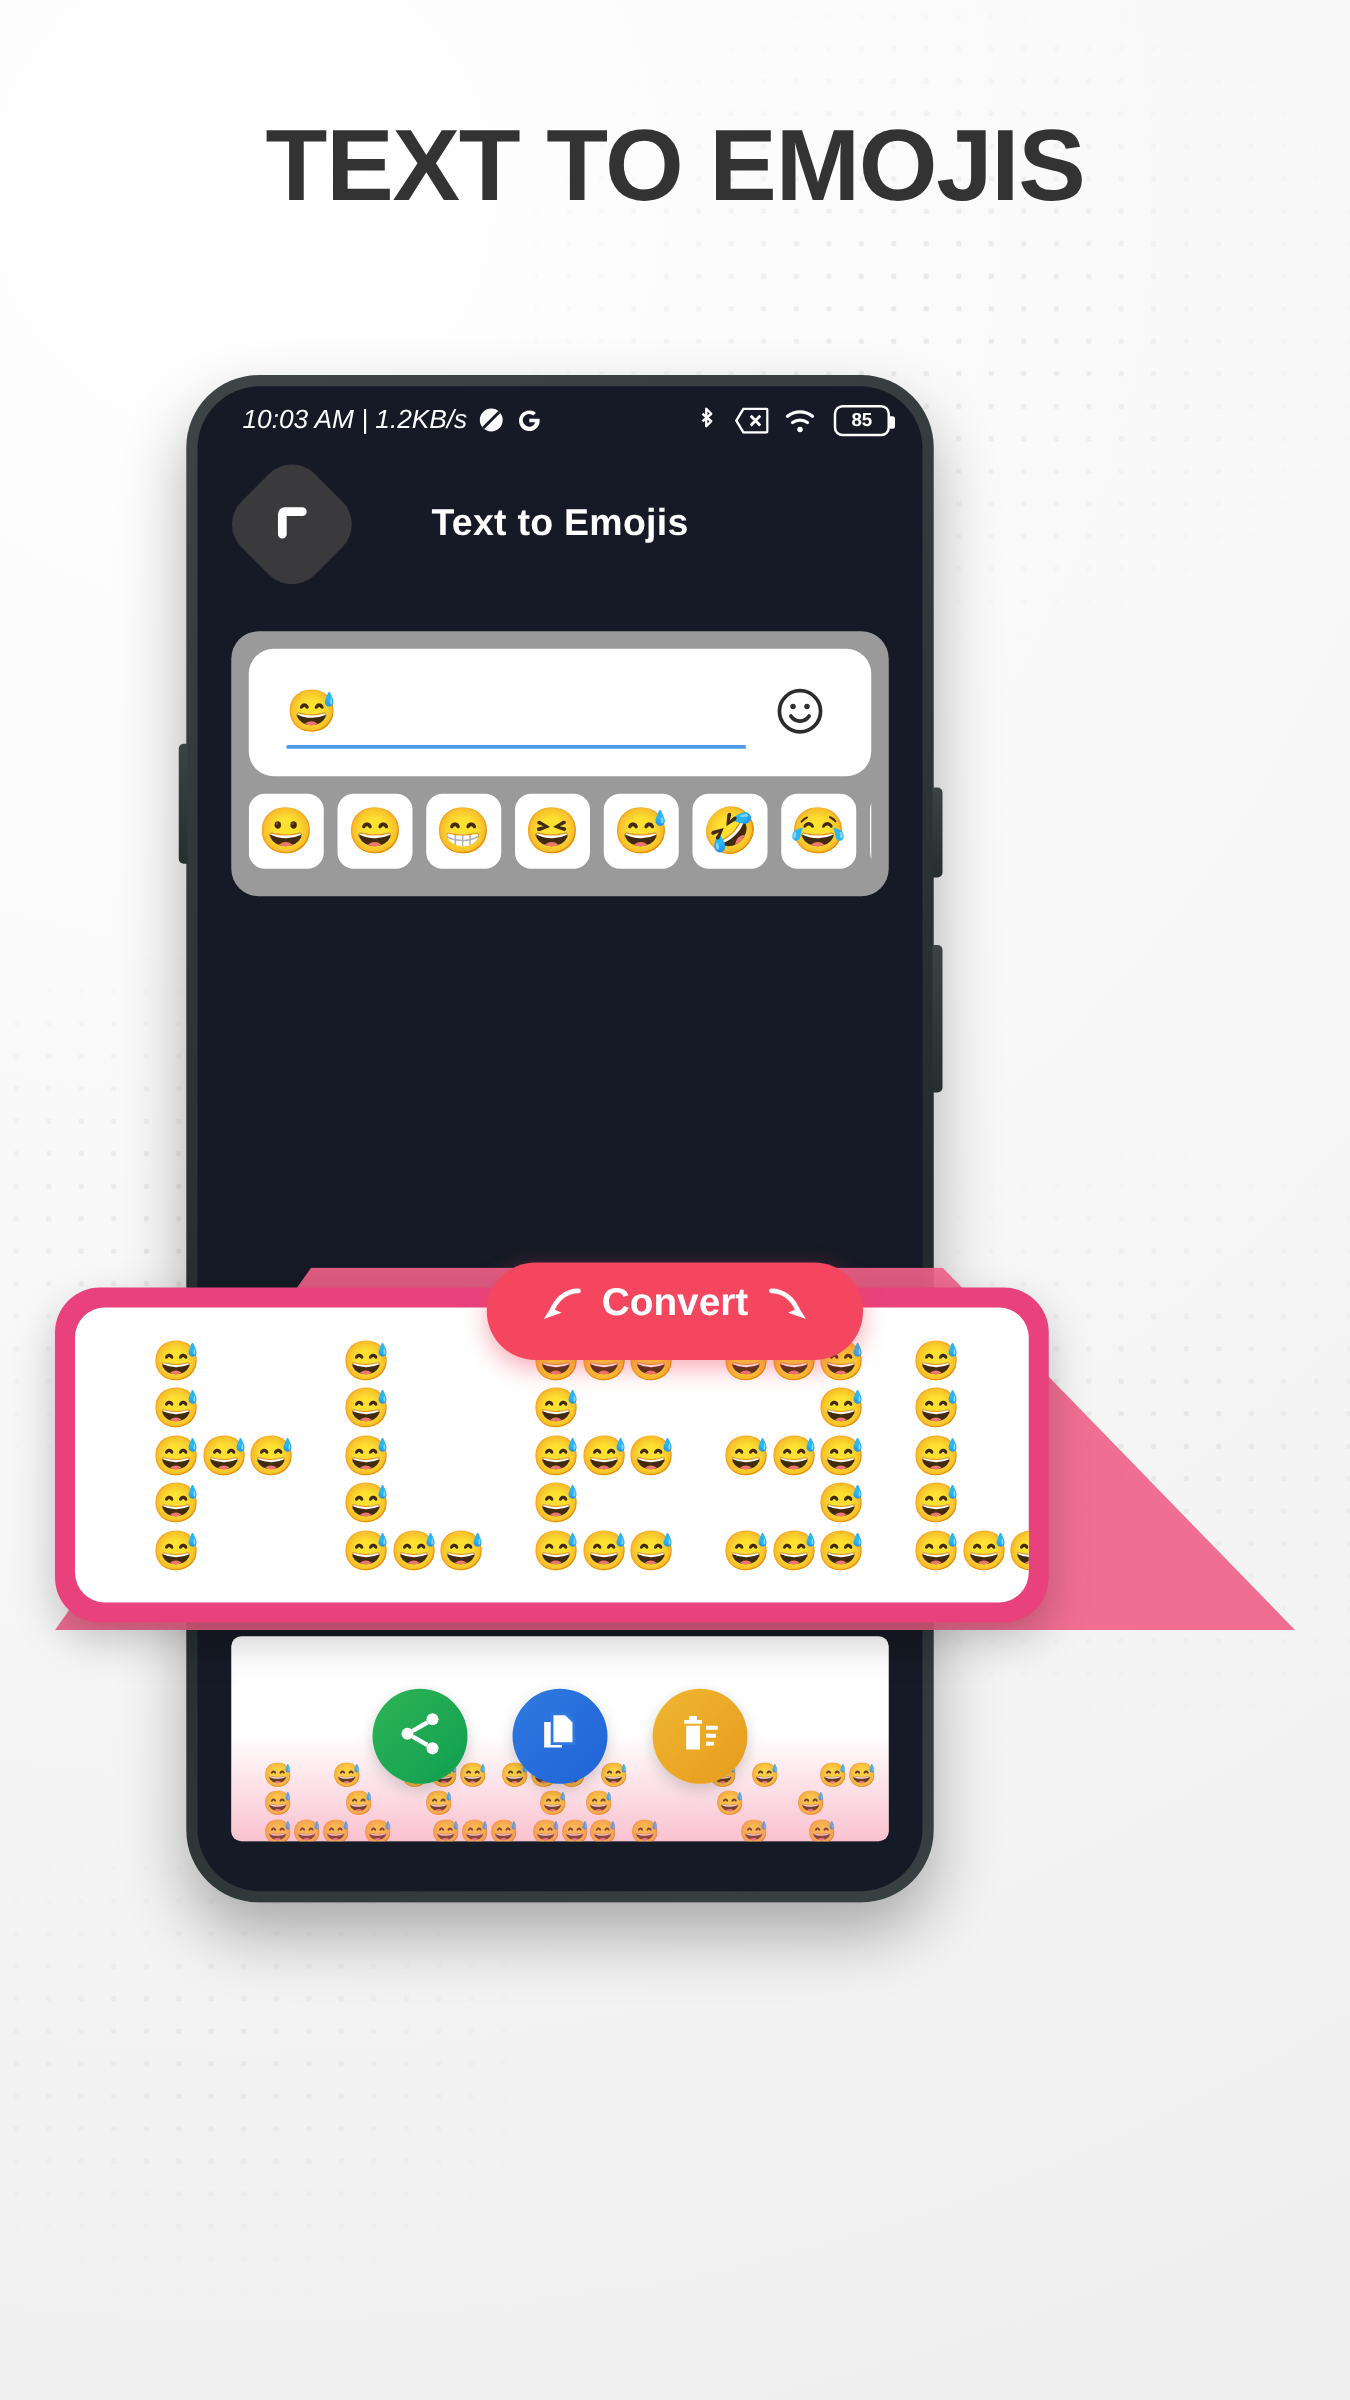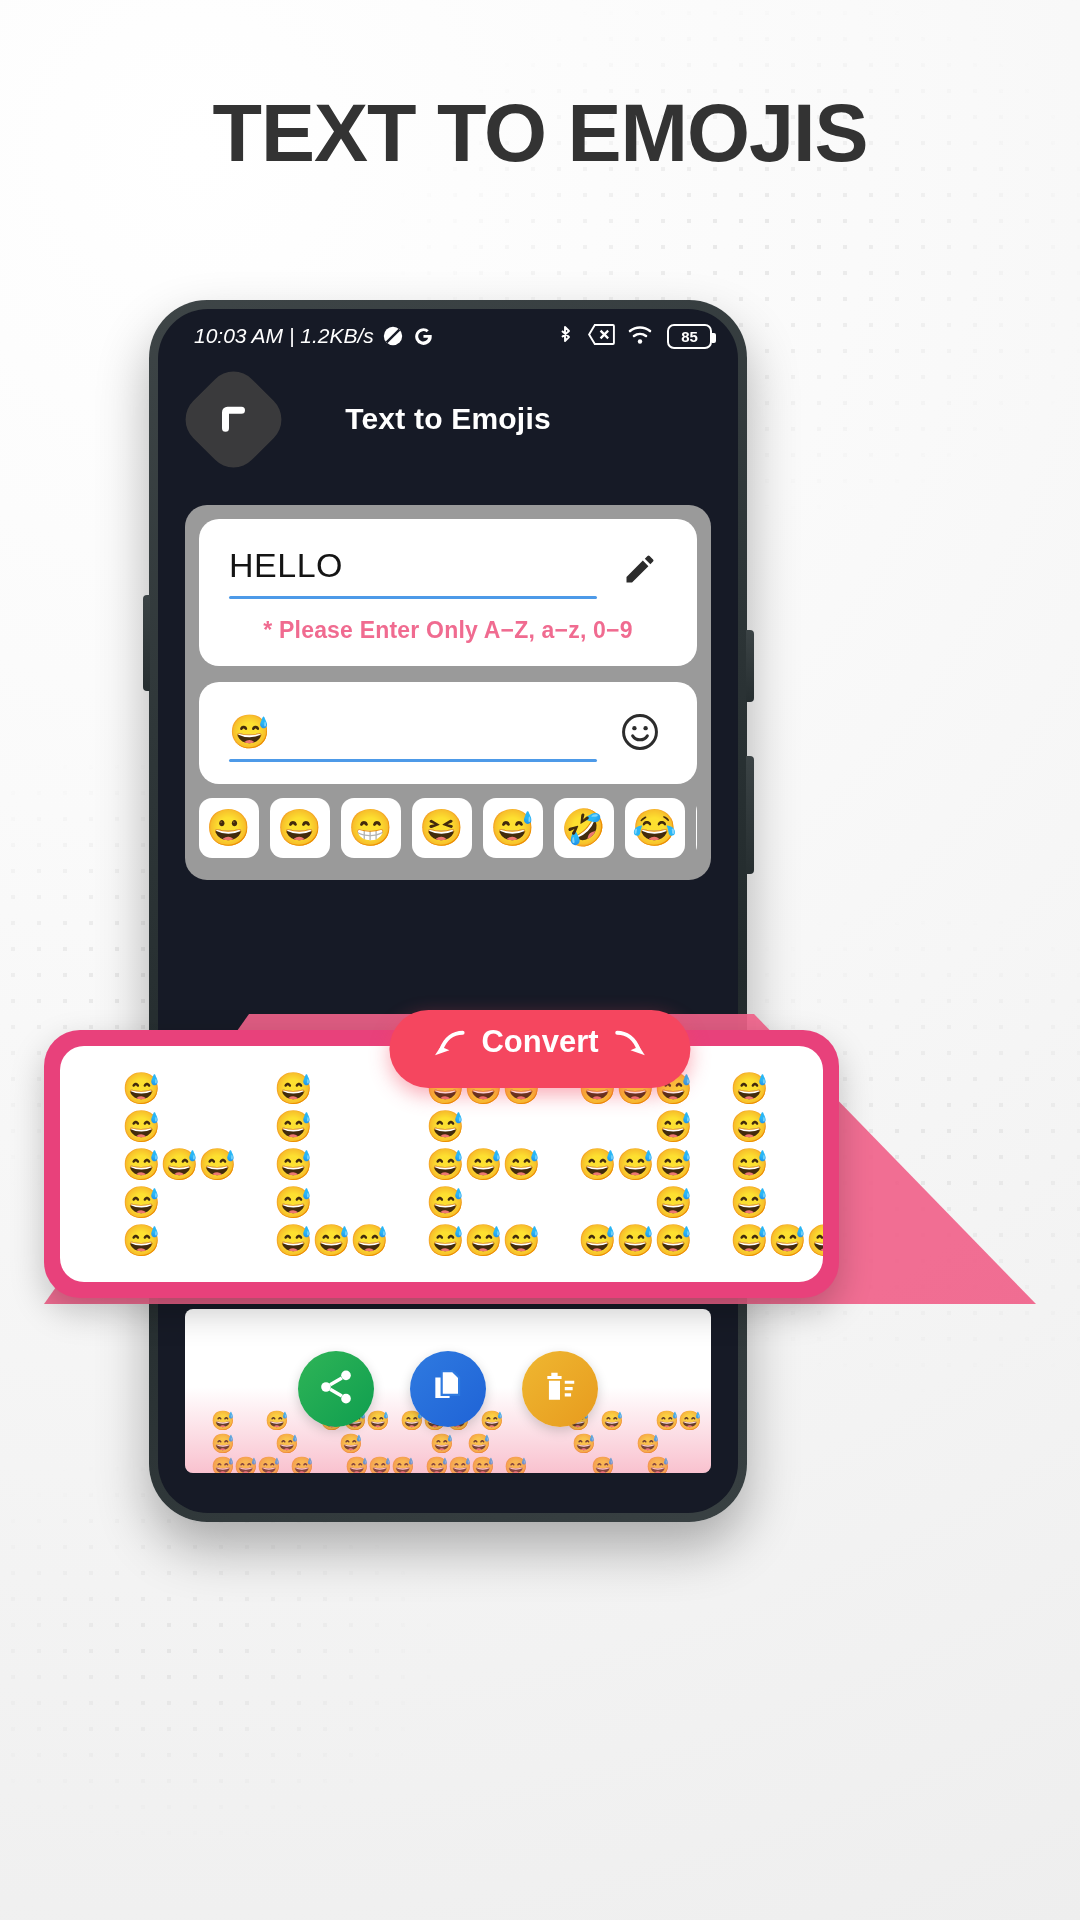--- a/index.html
+++ b/index.html
@@ -60,21 +60,21 @@
   #btn-right1 { right:-7px; top:330px; width:8px;  height:72px; border-radius:0 4px 4px 0;}
   #btn-right2 { right:-7px; top:456px; width:8px;  height:118px;border-radius:0 4px 4px 0;}
 
   
   #statusbar {
     height:54px; padding:0 26px 0 36px;
     display:flex; align-items:center; justify-content:space-between;
     color:#ffffff; font-size:21px;
   }
   #sb-left { display:flex; align-items:center; gap:8px;font-style:italic; }
-  #sb-right { display:flex; align-items:flex-start; gap:13px; }
+  #sb-right { display:flex; align-items:center; gap:13px; }
   .sb-ico { display:inline-flex; align-items:center; }
   #battery {
     display:inline-flex; align-items:center; justify-content:center;
     width:45px; height:25px; border:2.5px solid #fff; border-radius:7px;
     font-size:15px; font-weight:bold; color:#fff; position:relative;
   }
   #battery::after{ content:""; position:absolute; right:-6px; top:7px;
     width:4px; height:10px; background:#fff; border-radius:0 2px 2px 0;}
 
   
@@ -256,34 +256,20 @@
           <svg width="40" height="40" viewBox="0 0 40 40">
             <path d="M12 30V14a2 2 0 0 1 2-2h14" fill="none" stroke="#fff" stroke-width="7" stroke-linecap="round" stroke-linejoin="round"></path>
           </svg>
         </span>
       </div>
       <div id="app-title">Text to Emojis</div>
     </div>
 
     <div id="grey-panel">
 
-      <div class="wcard" id="text-card">
-        <div class="field-row">
-          <div class="field-main">
-            <div class="field-value">HELLO</div>
-            <div class="field-underline"></div>
-          </div>
-          <div class="field-icon">
-            <svg width="36" height="36" viewBox="0 0 24 24">
-              <path d="M3 17.3V21h3.7L17.6 10.1l-3.7-3.7zM20.7 7a1 1 0 0 0 0-1.4l-2.3-2.3a1 1 0 0 0-1.4 0l-1.8 1.8 3.7 3.7z" fill="#2c2c2c"></path>
-            </svg>
-          </div>
-        </div>
-        <div id="hint-text">* Please Enter Only A−Z, a−z, 0−9</div>
-      </div>
 
       <div class="wcard" id="emoji-card">
         <div class="field-row">
           <div class="field-main">
             <div class="field-emoji">😅</div>
             <div class="field-underline"></div>
           </div>
           <div class="field-icon">
             <svg width="42" height="42" viewBox="0 0 24 24">
               <circle cx="12" cy="12" r="9.4" fill="none" stroke="#2c2c2c" stroke-width="1.7"></circle>

